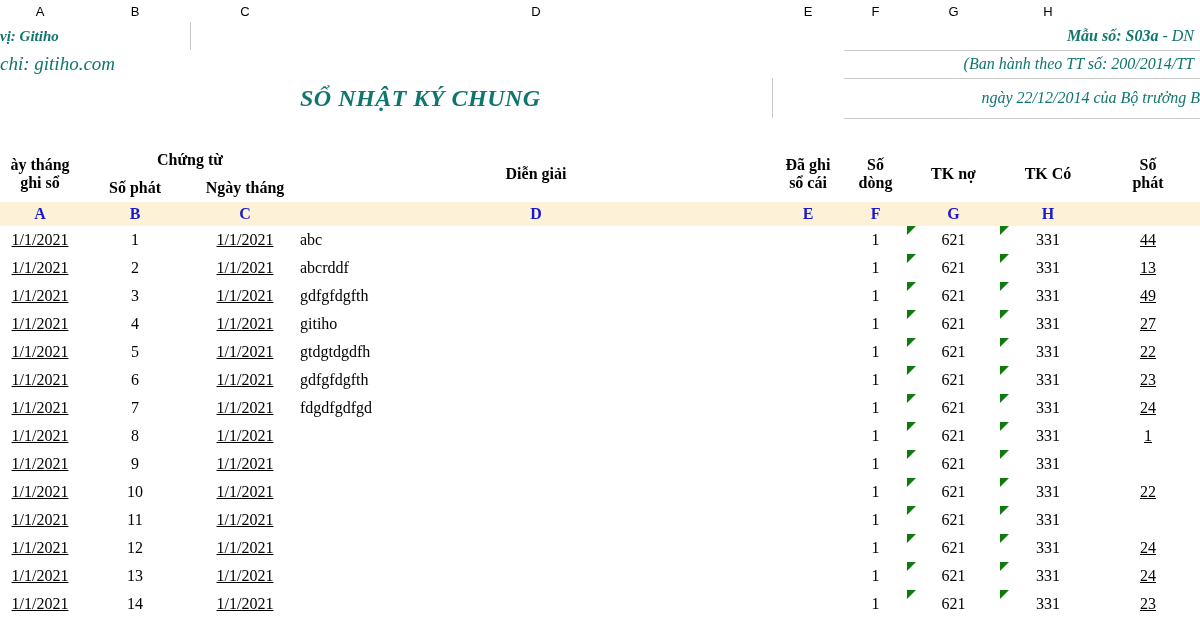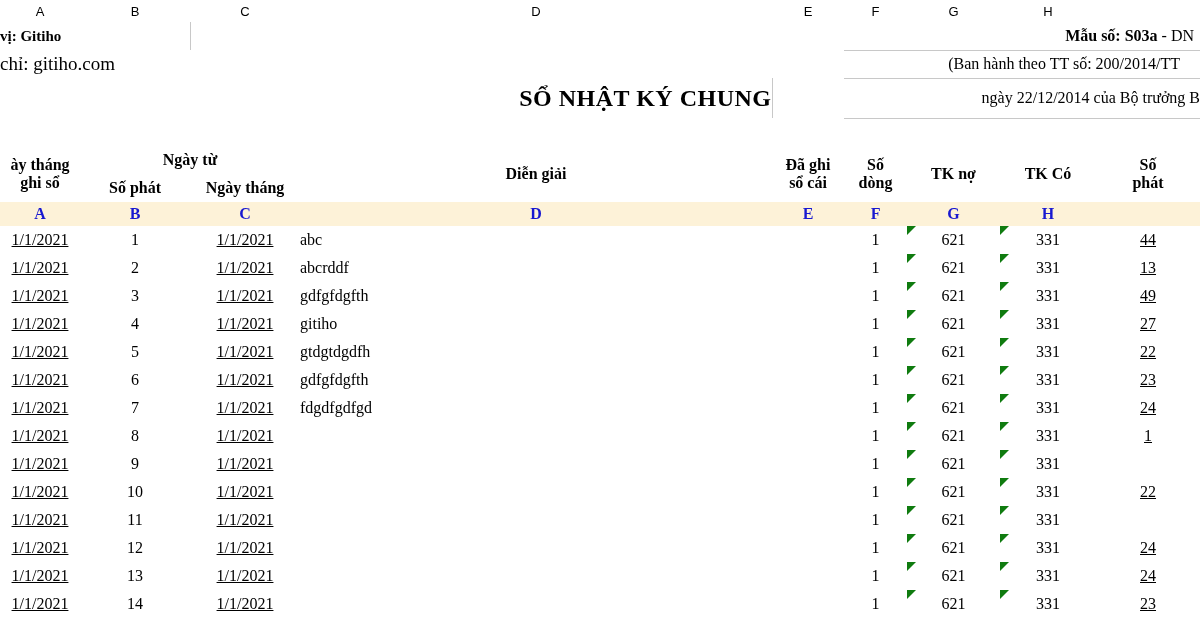--- a/index.html
+++ b/index.html
@@ -40,31 +40,32 @@
     color: #000000;
     font-weight: normal;
     vertical-align: middle;
   }
   .cell {
     height: 28px;
     vertical-align: middle;
     border-right: 1px solid #c8c8c8;
     border-bottom: 1px solid #c8c8c8;
     font-size: 16px;
-    color: #000000;
+    color: #0f766e;
+    font-style: italic;
   }
   .noborder-all { border: none; }
   .c { text-align: center; }
   .r { text-align: center; padding-right: 4px; text-decoration: underline; }
   .l { text-align: left; padding-left: 4px; }
   .b { font-weight: bold; }
   .title {
     font-size: 24px;
     font-weight: bold;
-    text-align: right;
+    text-align: left;
     letter-spacing: 0.5px;
   }
   
   .thead-cell {
     border: 1px solid #000;
     text-align: center;
     vertical-align: middle;
     font-size: 16px;
     background: #ffffff;
     height: 28px;
@@ -149,21 +150,21 @@
       <td class="cell noborder-all" colspan="4" style="text-align:right;padding-right:6px;border-bottom:1px solid #c8c8c8">
         <span class="b">Mẫu số: S03a</span>
         <span>- DN</span>
       </td>
     </tr>
     <tr style="height:26px">
       <td class="cell l" colspan="2" style="font-size:19px">chỉ: gitiho.com</td>
       <td class="cell"></td>
       <td class="cell"></td>
       <td class="cell"></td>
-      <td class="cell noborder-all" colspan="4" style="text-align:right;padding-right:20px;border-bottom:1px solid #c8c8c8;font-size:16px">(Ban hành theo TT số: 200/2014/TT</td>
+      <td class="cell noborder-all" colspan="4" style="text-align:right;padding-right:6px;border-bottom:1px solid #c8c8c8;font-size:16px">(Ban hành theo TT số: 200/2014/TT</td>
     </tr>
     <tr style="height:40px">
       <td class="cell"></td>
       <td class="cell"></td>
       <td class="cell"></td>
       <td class="cell title" style="border-right:1px solid #c8c8c8">SỔ NHẬT KÝ CHUNG</td>
       <td class="cell"></td>
       <td class="cell noborder-all" colspan="4" style="text-align:right;border-bottom:1px solid #c8c8c8;font-size:16px">ngày 22/12/2014 của Bộ trưởng B</td>
     </tr>
     <tr style="height:22px">
@@ -191,21 +192,21 @@
       <col style="width:93px">
         <col style="width:96px">
         <col style="width:104px">
     </colgroup>
     <thead>
       <tr>
         <th class="thead-cell" rowspan="2">
           <div>ày tháng</div>
           <div>ghi sổ</div>
         </th>
-        <th class="thead-cell" colspan="2">Ngày từ</th>
+        <th class="thead-cell" colspan="2">Chứng từ</th>
         <th class="thead-cell" rowspan="2">Diễn giải</th>
         <th class="thead-cell" rowspan="2">
           <div>Đã ghi</div>
           <div>sổ cái</div>
         </th>
         <th class="thead-cell" rowspan="2">
           <div>Số</div>
           <div>dòng</div>
         </th>
         <th class="thead-cell" rowspan="2">TK nợ</th>

